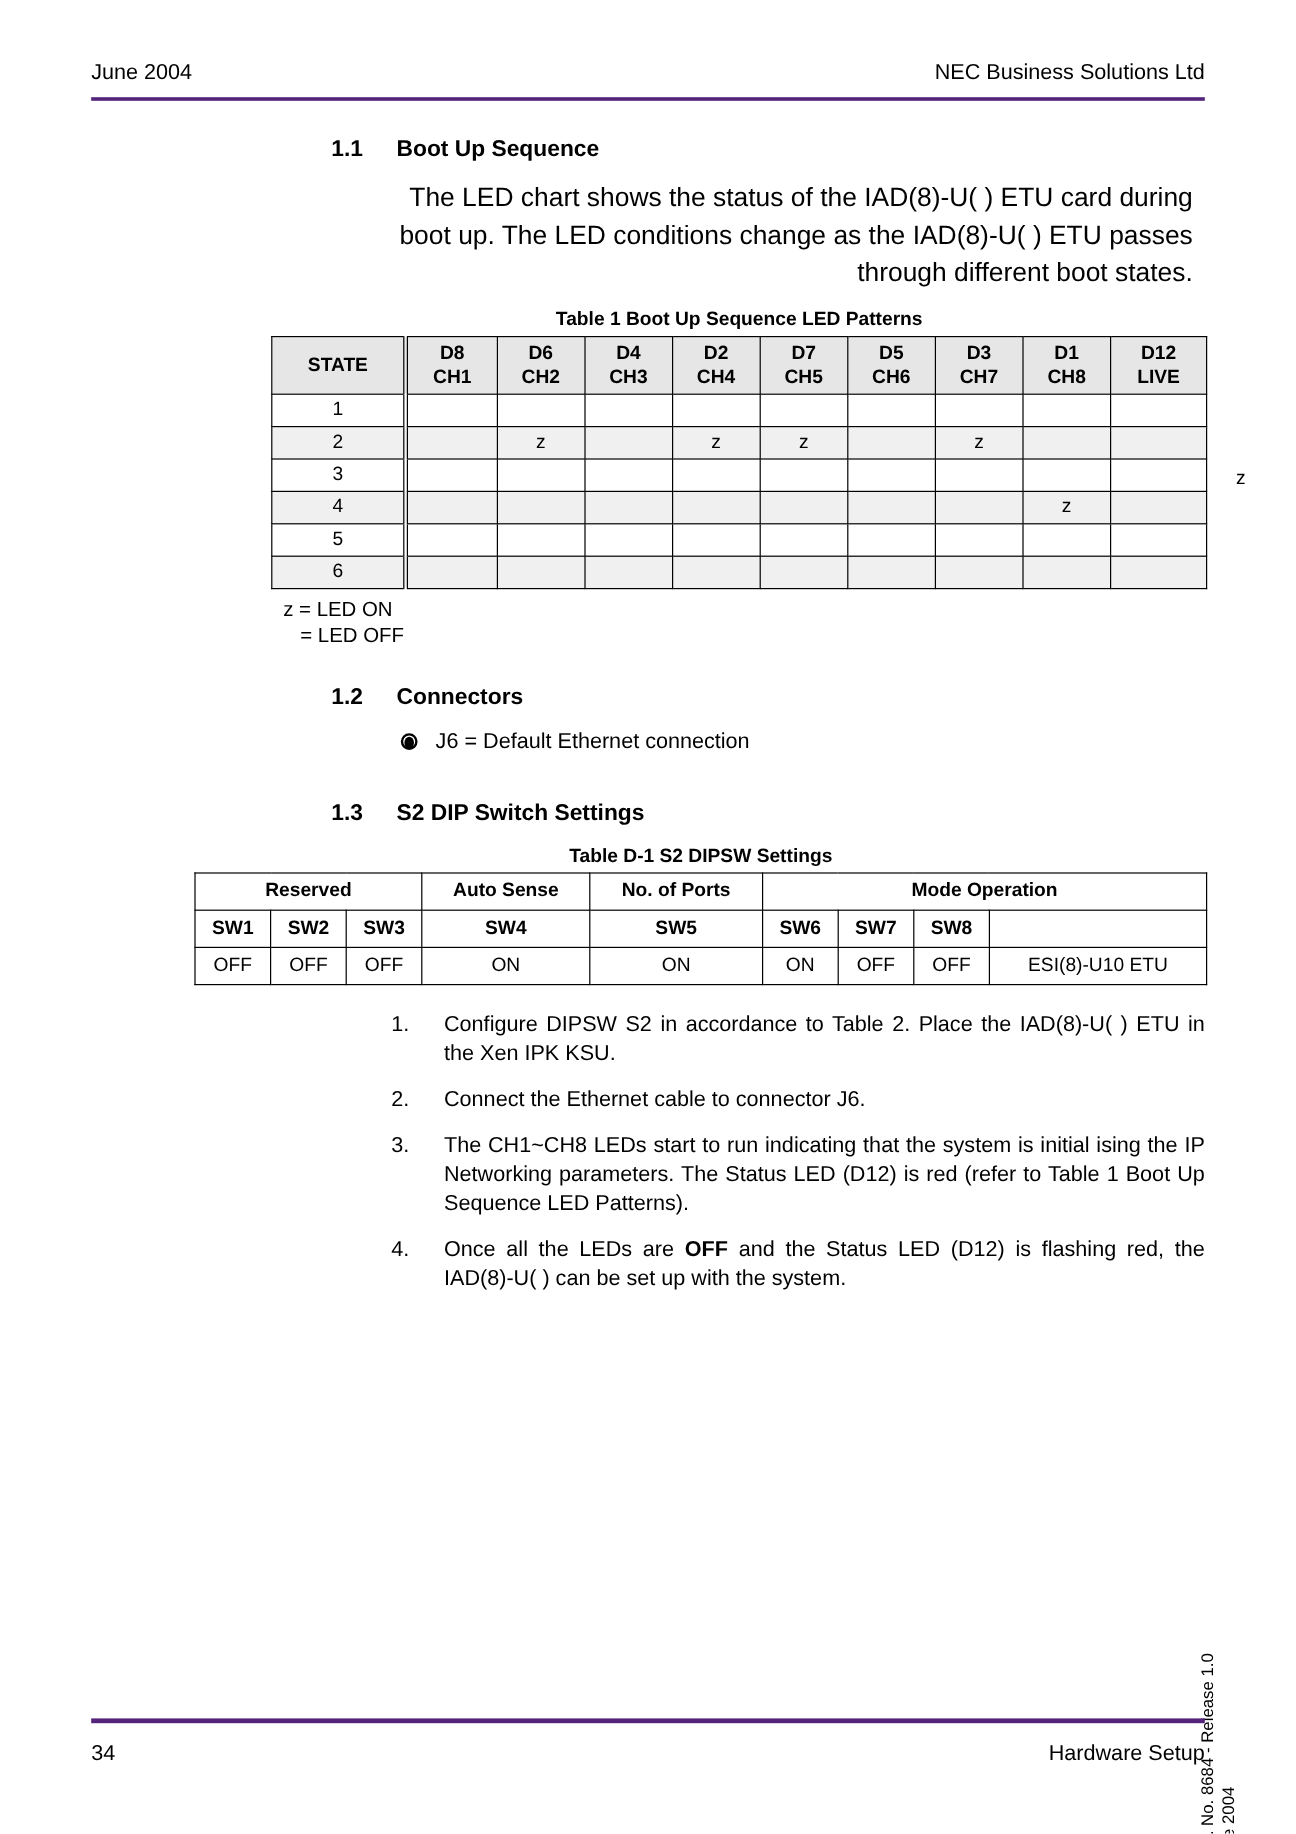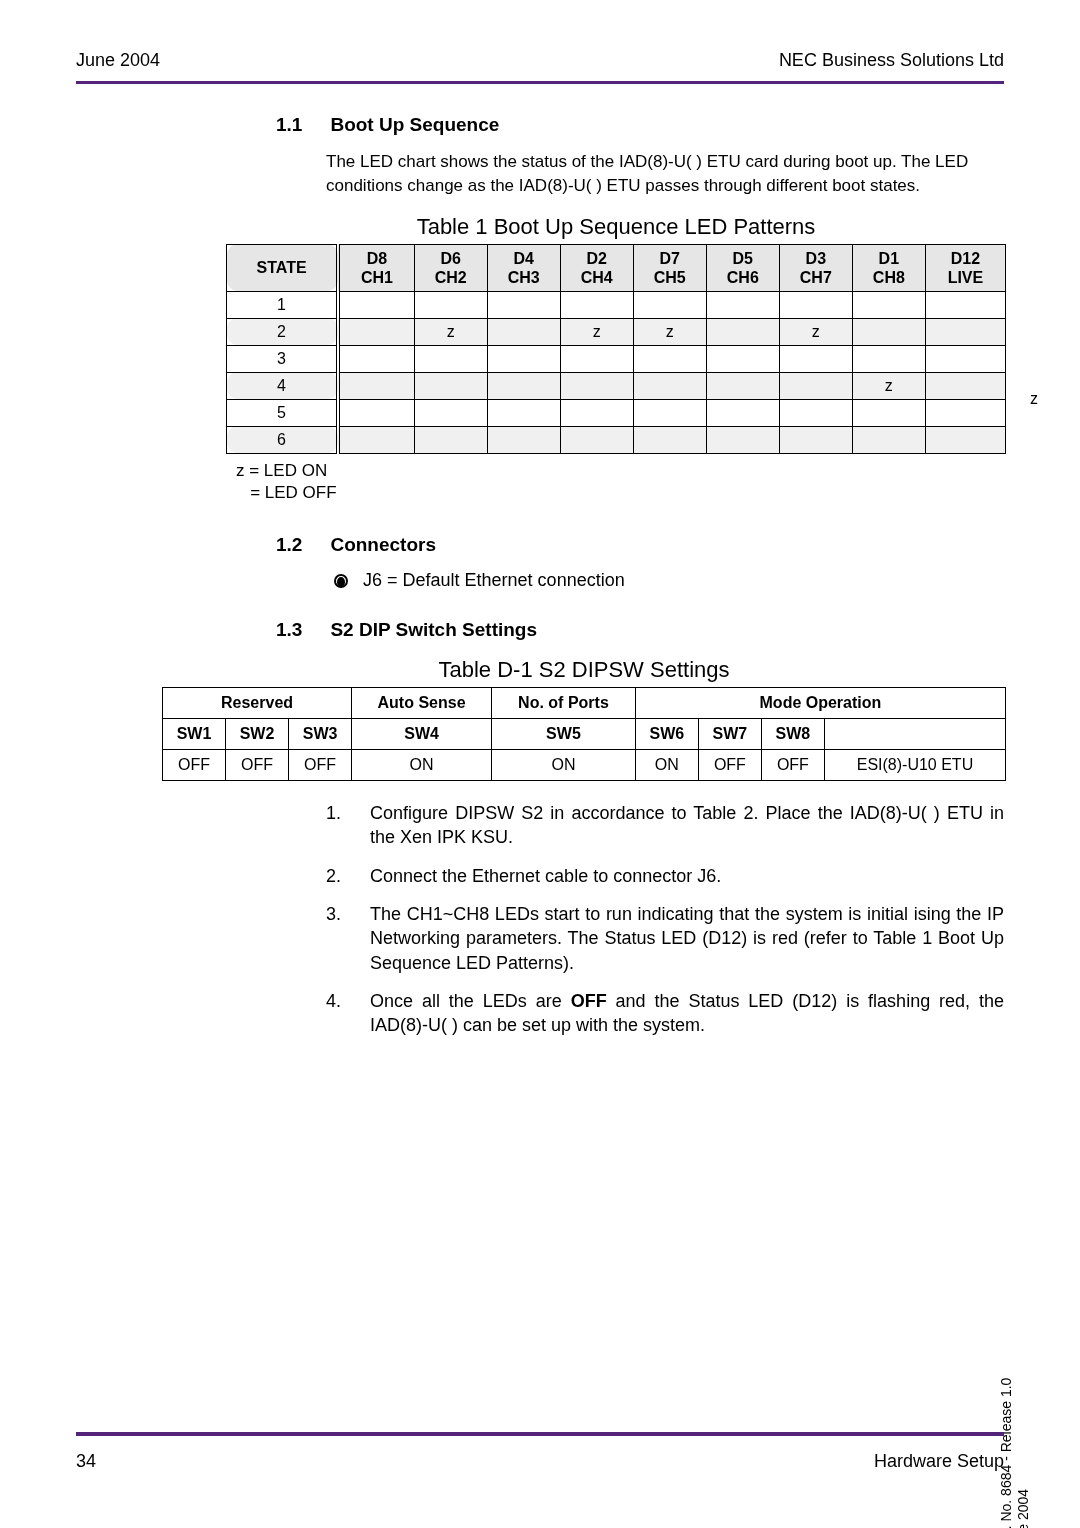--- a/index.html
+++ b/index.html
@@ -32,27 +32,28 @@
     display: flex;
     gap: 28px;
     margin-left: 200px;
     margin-bottom: 14px;
     font-weight: bold;
     font-size: 19px;
   }
   .body-text {
     margin-left: 250px;
     margin-right: 10px;
-    font-size: 17px;
+    font-size: 22px;
     line-height: 1.4;
+    text-align: right;
   }
   .table-caption {
     text-align: center;
-    font-weight: normal;
-    font-size: 22px;
+    font-weight: bold;
+    font-size: 16px;
     margin-top: 16px;
     margin-bottom: 4px;
   }
   
   .table1 {
     border-collapse: collapse;
     margin-left: 150px;
     width: 780px;
     font-size: 16px;
   }
@@ -61,21 +62,20 @@
     padding: 4px 2px;
     text-align: center;
     vertical-align: middle;
   }
   .table1 th {
     background: #e6e6e6;
     line-height: 1.2;
   }
   .table1 .state-col {
     border-right: 4px double #000;
-    border-radius: 11px;
   }
   .table1 tbody tr:nth-child(even) td { background: #f0f0f0; }
   
   .legend {
     margin-left: 160px;
     margin-top: 6px;
     font-size: 17px;
     line-height: 1.3;
   }
   
@@ -270,21 +270,21 @@
 
 <div class="section-head" style="margin-top:30px;">
   <span>1.2</span>
   <span>Connectors</span>
 </div>
 <div class="bullet-row">
   <span class="moon"></span>
   <span>J6 = Default Ethernet connection</span>
 </div>
 
-<div class="section-head" style="margin-top:28px;text-align:center;">
+<div class="section-head" style="margin-top:39px;text-align:center;">
   <span>1.3</span>
   <span>S2 DIP Switch Settings</span>
 </div>
 
 <div class="table-caption" style="margin-left:86px; width:844px;">Table D-1    S2 DIPSW Settings</div>
 
 <table class="table2">
   <tbody>
       <tr>
     <th colspan="3">Reserved</th>

